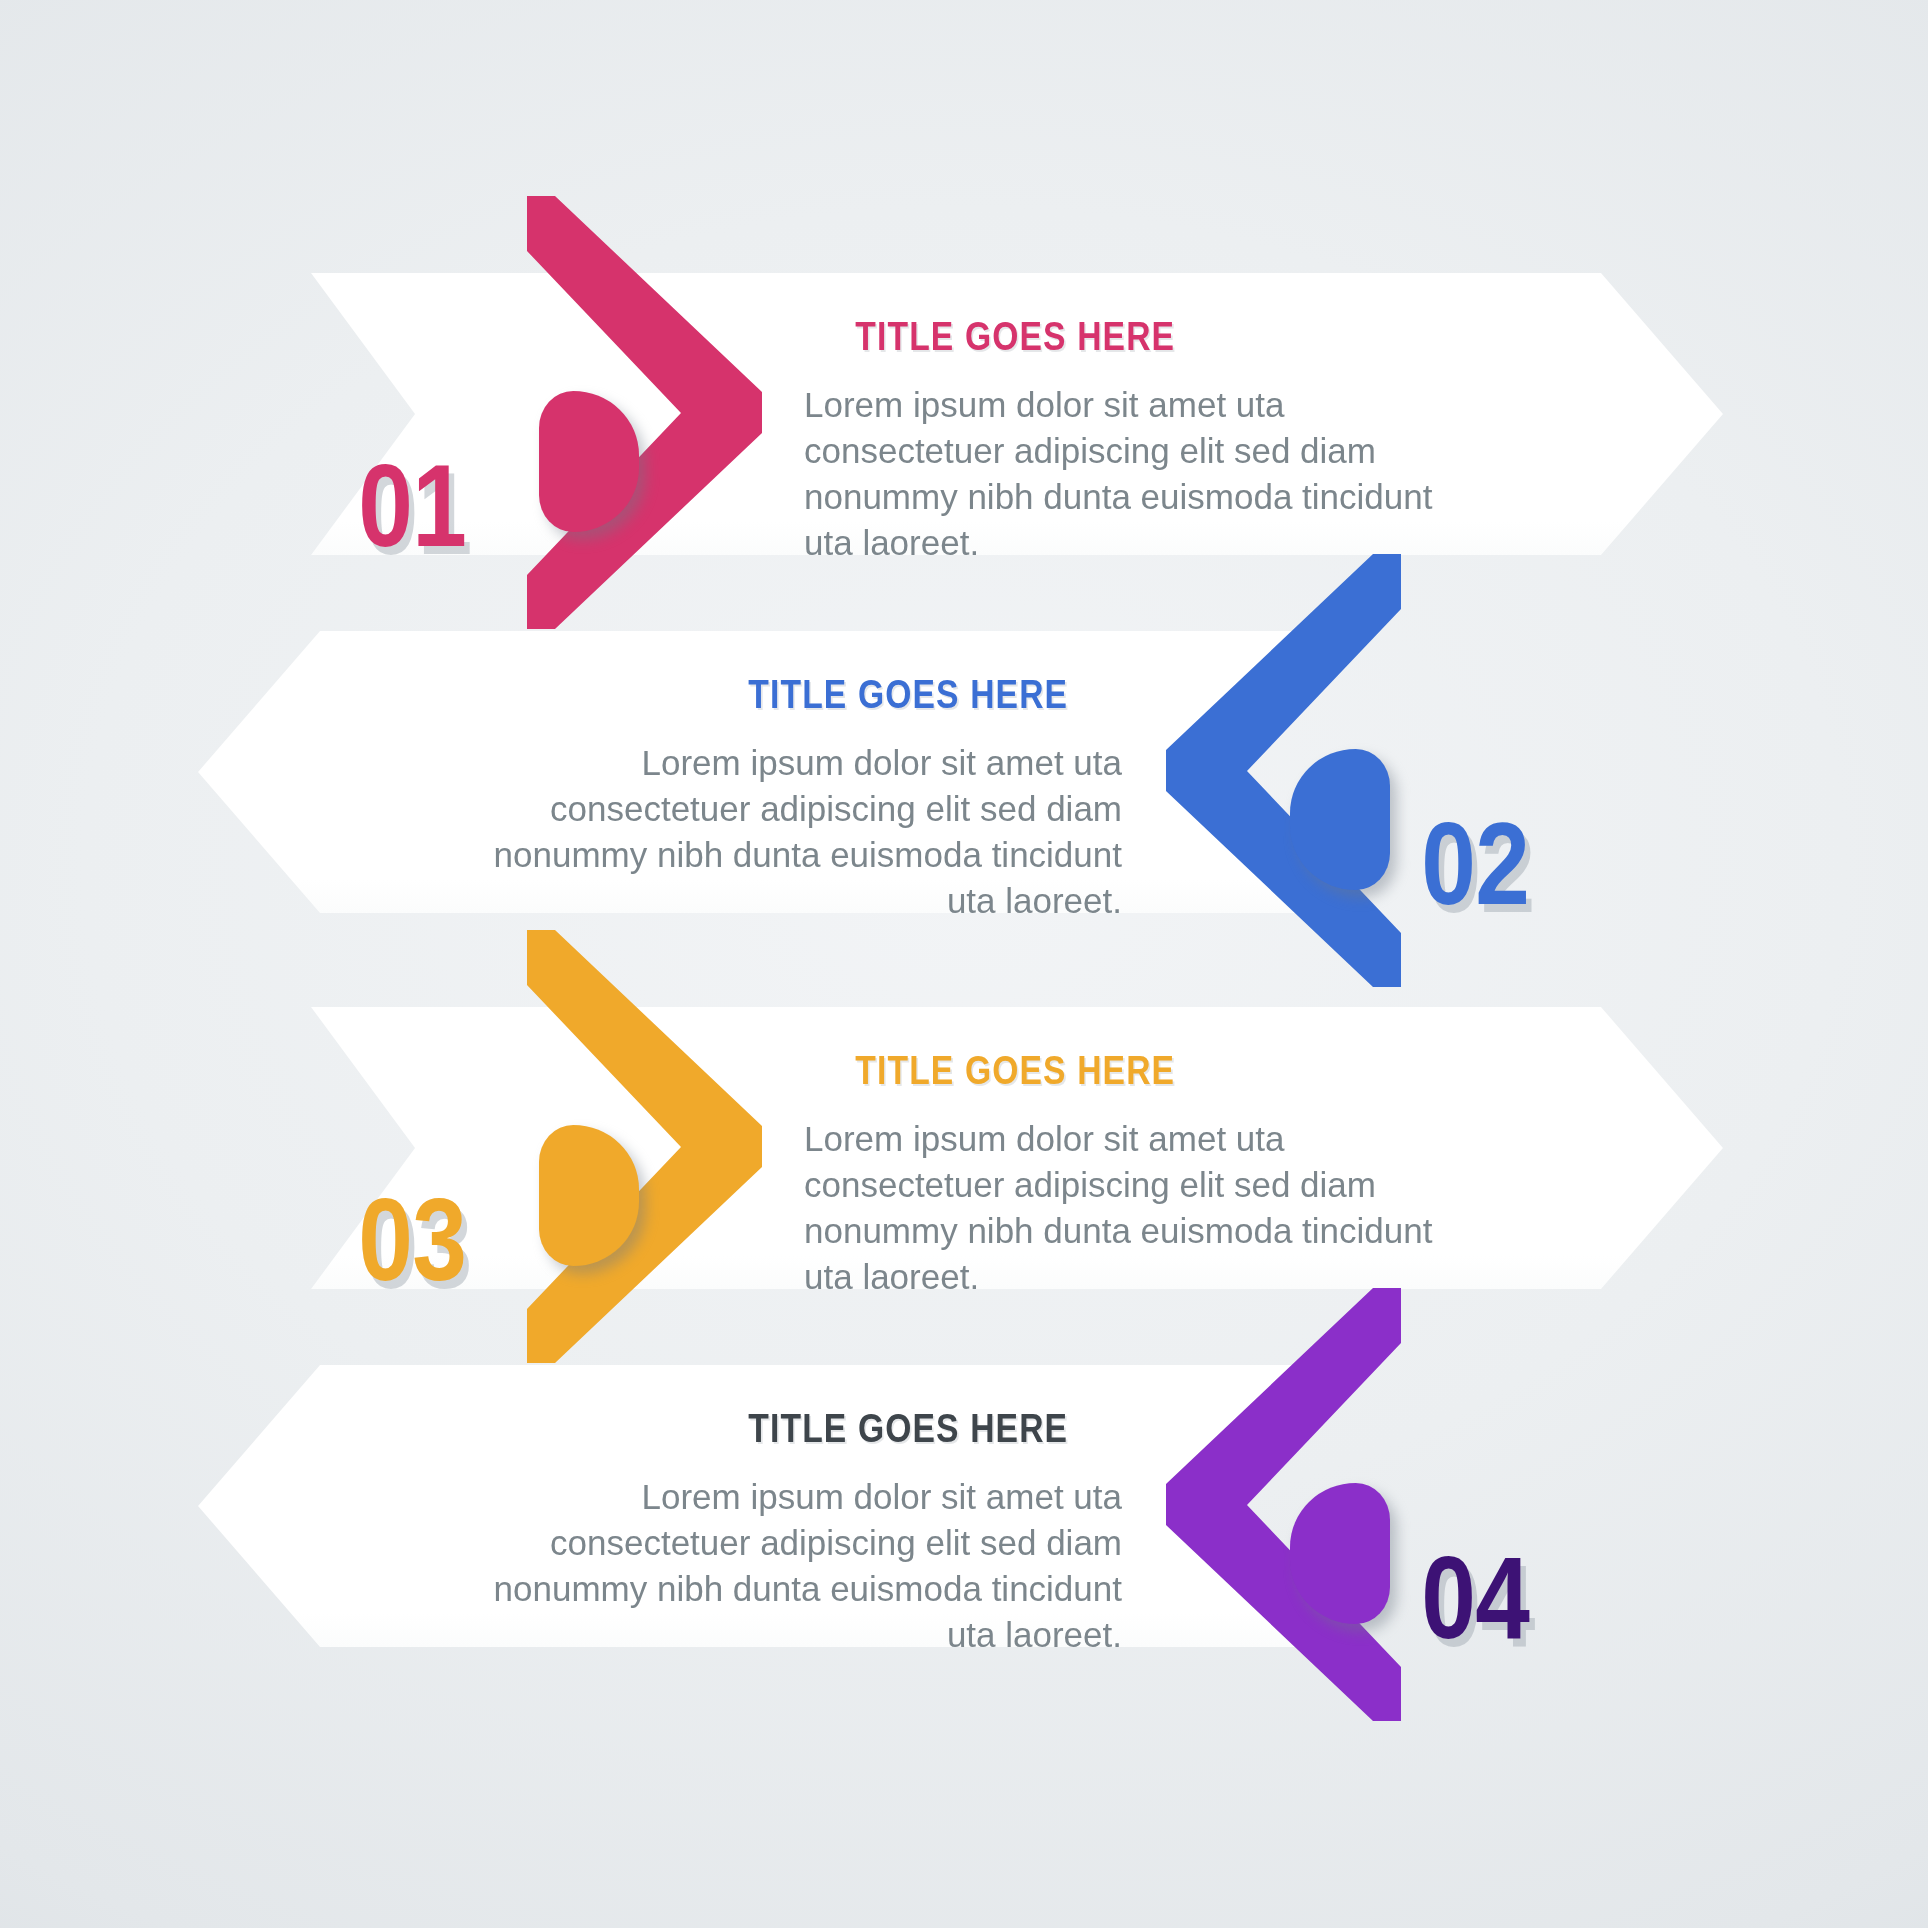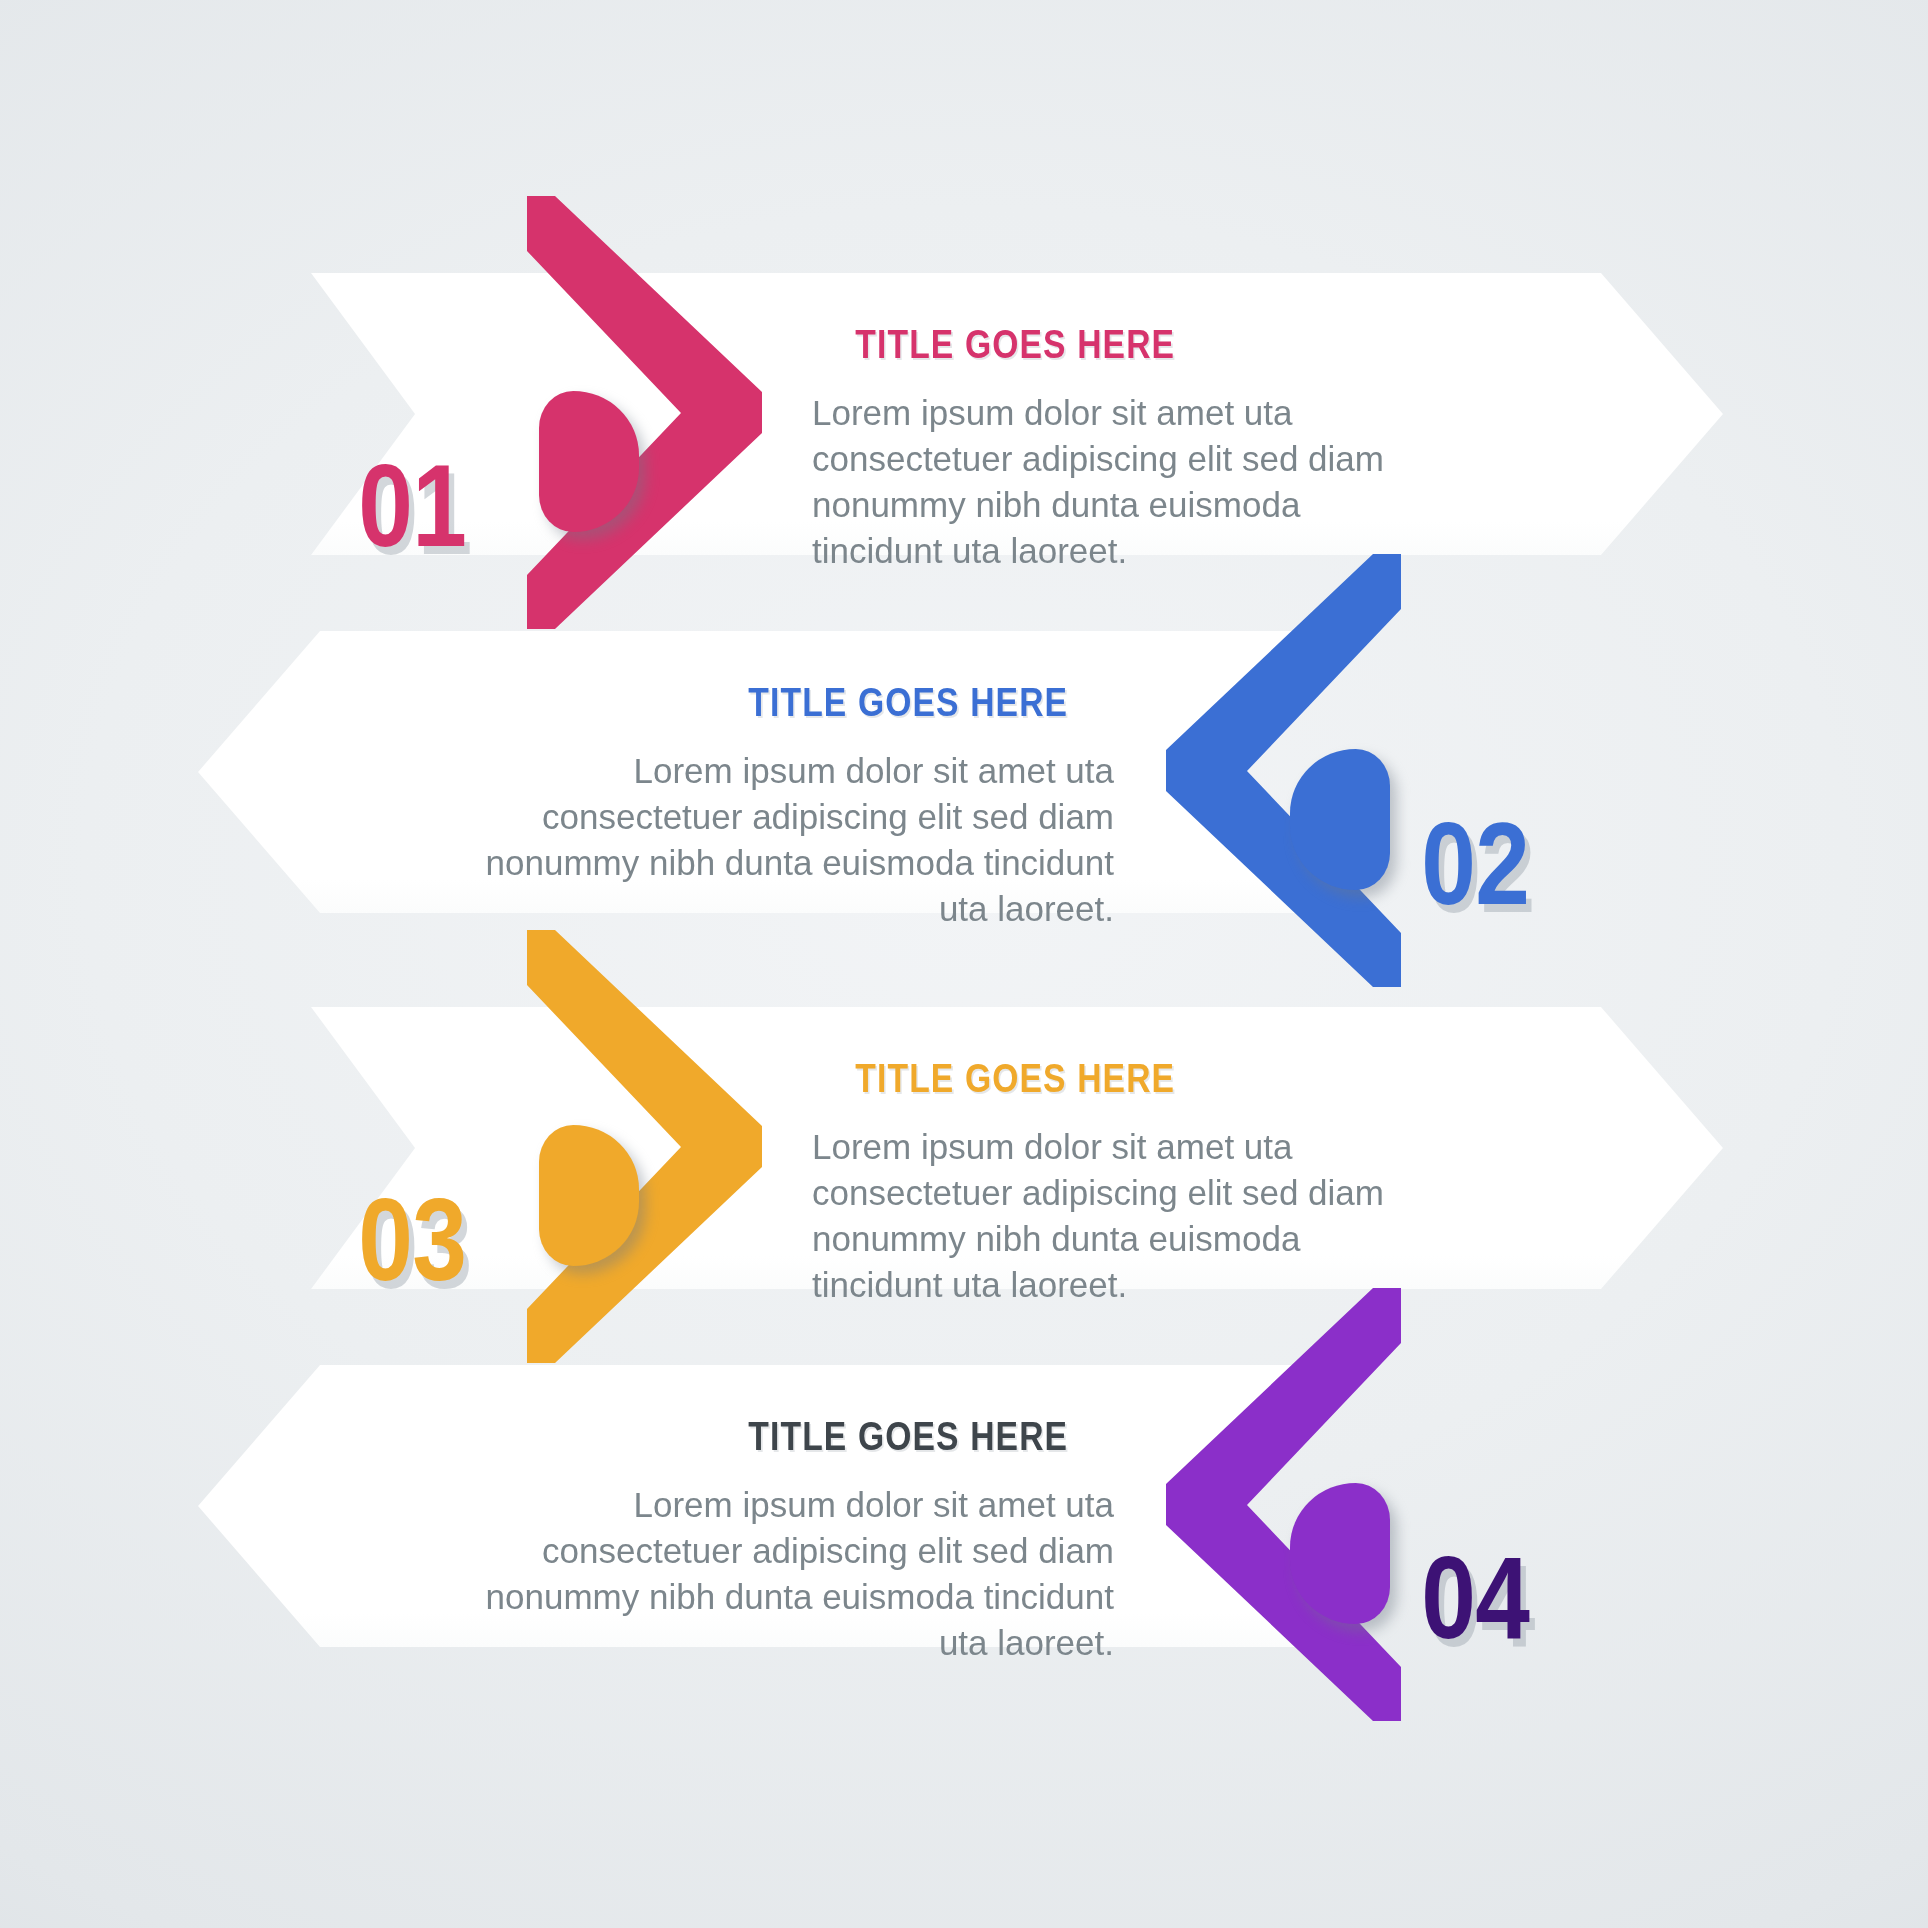--- a/index.html
+++ b/index.html
@@ -60,29 +60,29 @@
   
   .num{
     position:absolute;font-family:"Liberation Sans",sans-serif;
     font-weight:700;font-size:117px;letter-spacing:-0.9px;
     line-height:1;transform:scaleX(.84);
     text-shadow:6.6px 7.5px 0 rgba(150,160,170,.42);
     user-select:none;
   }
 
   
-  .txt{position:absolute;top:98px;width:659px;}
+  .txt{position:absolute;top:90px;width:659px;}
   .title{
     font-family:"Liberation Sans Narrow","Liberation Sans",sans-serif;
     font-weight:700;font-size:41px;letter-spacing:1.4px;
     transform:scaleX(.82);margin:0 0 24.5px 0;line-height:1;
     text-shadow:1.9px 1.9px 0 rgba(180,186,192,.35);
   }
   .body{
-    margin:16px;font-size:35px;line-height:1.32;color:#7c868c;
+    margin:8px;font-size:35px;line-height:1.32;color:#7c868c;
     font-weight:400;
   }
   .ta-l{text-align:left;transform-origin:left center;}
   .ta-r{text-align:right;transform-origin:right center;}
 </style>
 </head>
 <body>
 
 <div class="stage">
 

